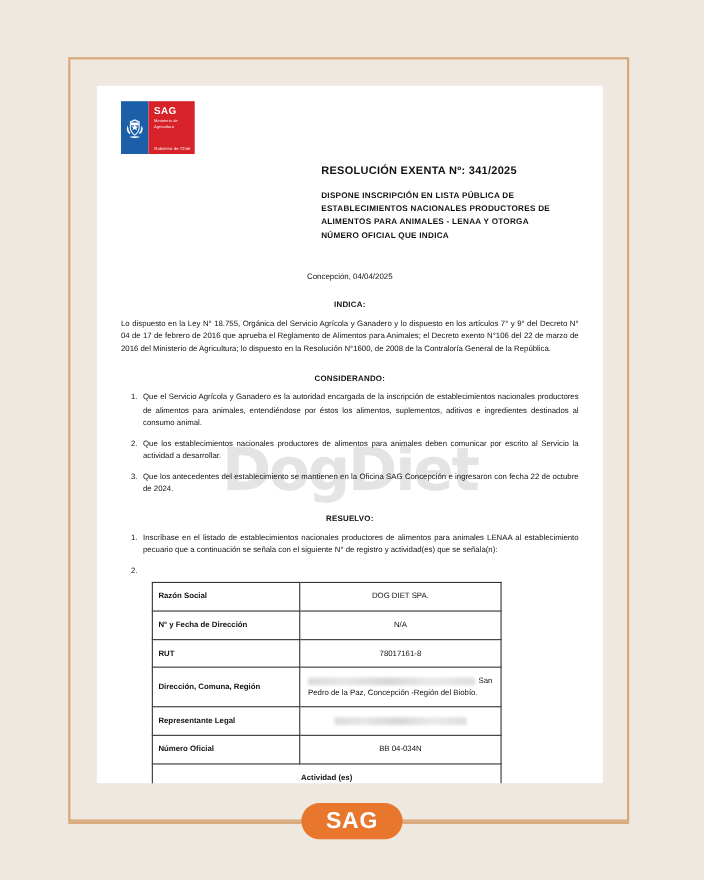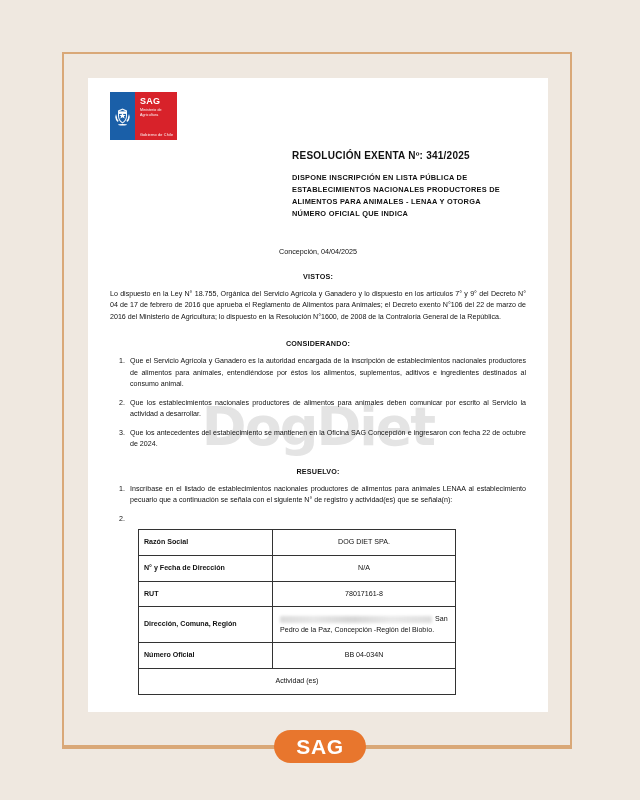--- a/index.html
+++ b/index.html
@@ -200,21 +200,21 @@
   }
   .data-table td.value {
     text-align: center;
   }
   .data-table td.value.addr {
     text-align: left;
     padding-left: 7px;
   }
   .data-table td.span-center {
     text-align: center;
-    font-weight: normal;
+    font-weight: bold;
   }
 
   .redact {
     display: inline-block;
     color: transparent;
     background: linear-gradient(90deg,
         rgba(170,170,170,0.42) 0%,
         rgba(190,190,190,0.38) 22%,
         rgba(165,165,165,0.45) 48%,
         rgba(195,195,195,0.36) 74%,
@@ -295,21 +295,21 @@
 
     <div class="res-subject">
       <span>DISPONE INSCRIPCIÓN EN LISTA PÚBLICA DE</span>
       <span>ESTABLECIMIENTOS NACIONALES PRODUCTORES DE</span>
       <span>ALIMENTOS PARA ANIMALES - LENAA Y OTORGA</span>
       <span>NÚMERO OFICIAL QUE INDICA</span>
     </div>
 
     <div class="city-date">Concepción, 04/04/2025</div>
 
-    <div class="section-title">VISTOS:</div>
+    <div class="section-title">INDICA:</div>
     <p class="para">Lo dispuesto en la Ley N° 18.755, Orgánica del Servicio Agrícola y Ganadero y lo dispuesto en los artículos 7° y 9° del Decreto N° 04 de 17 de febrero de 2016 que aprueba el Reglamento de Alimentos para Animales; el Decreto exento N°106 del 22 de marzo de 2016 del Ministerio de Agricultura; lo dispuesto en la Resolución N°1600, de 2008 de la Contraloría General de la República.</p>
 
     <div class="section-title">CONSIDERANDO:</div>
     <ol class="numlist">
       <li>Que el Servicio Agrícola y Ganadero es la autoridad encargada de la inscripción de establecimientos nacionales productores de alimentos para animales, entendiéndose por éstos los alimentos, suplementos, aditivos e ingredientes destinados al consumo animal.</li>
       <li>Que los establecimientos nacionales productores de alimentos para animales deben comunicar por escrito al Servicio la actividad a desarrollar.</li>
       <li>Que los antecedentes del establecimiento se mantienen en la Oficina SAG Concepción e ingresaron con fecha 22 de octubre de 2024.</li>
     </ol>
 
     <div class="section-title tight">RESUELVO:</div>
@@ -330,20 +330,24 @@
         </tr>
         <tr>
           <td class="label">RUT</td>
           <td class="value">78017161-8</td>
         </tr>
         <tr>
           <td class="label">Dirección, Comuna, Región</td>
           <td class="value addr"><span class="redact addr-redact">&nbsp;</span><span>San Pedro de la Paz, Concepción -Región del Biobío.</span></td>
         </tr>
         <tr>
+          <td class="label">Representante Legal</td>
+          <td class="value"><span class="redact rep-redact">&nbsp;</span></td>
+        </tr>
+        <tr>
           <td class="label">Número Oficial</td>
           <td class="value">BB 04-034N</td>
         </tr>
         <tr>
           <td class="span-center" colspan="2">Actividad (es)</td>
         </tr>
 
       </tbody>
     </table>
 

